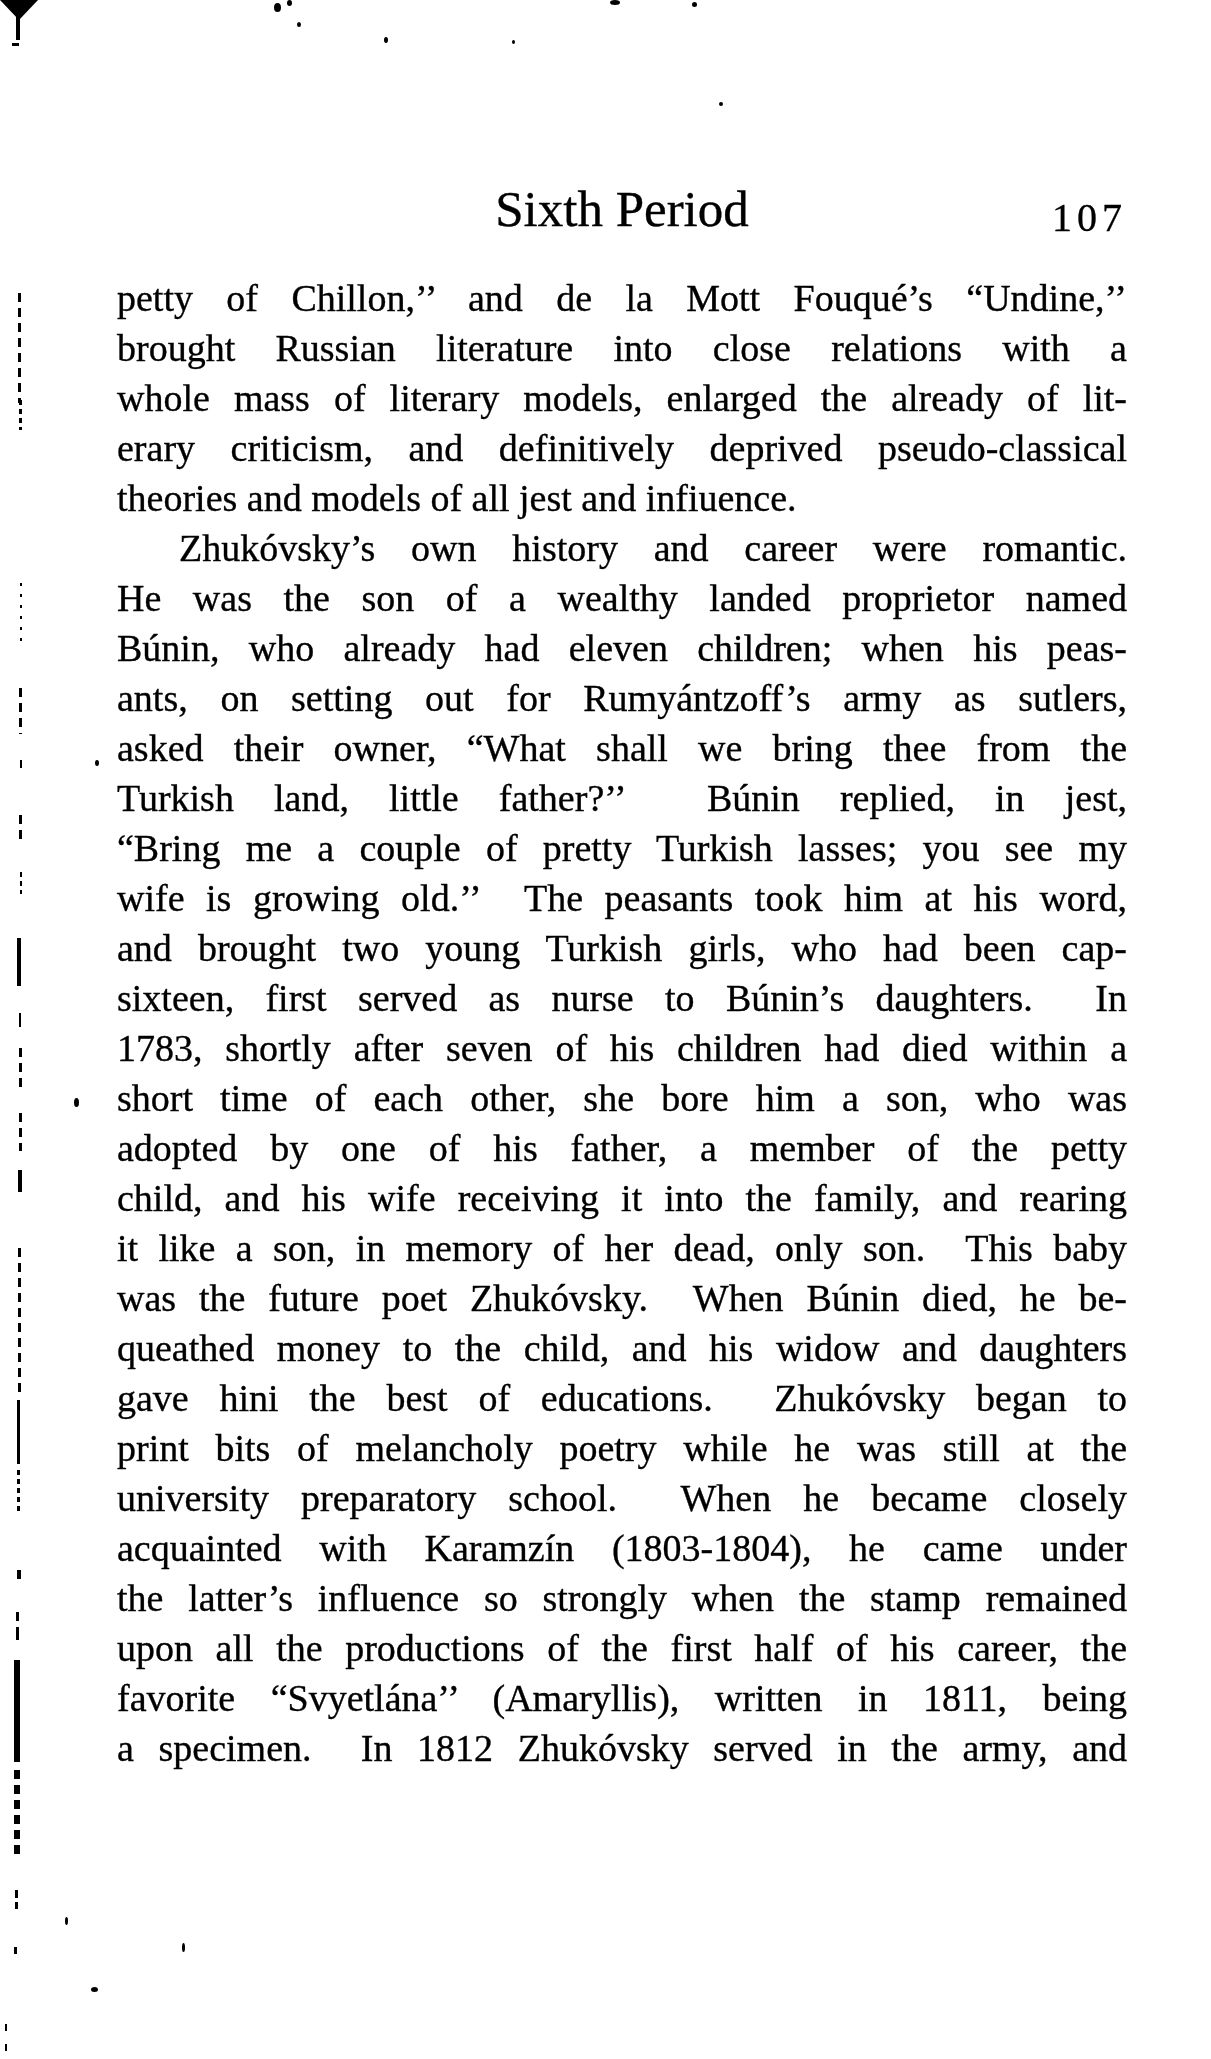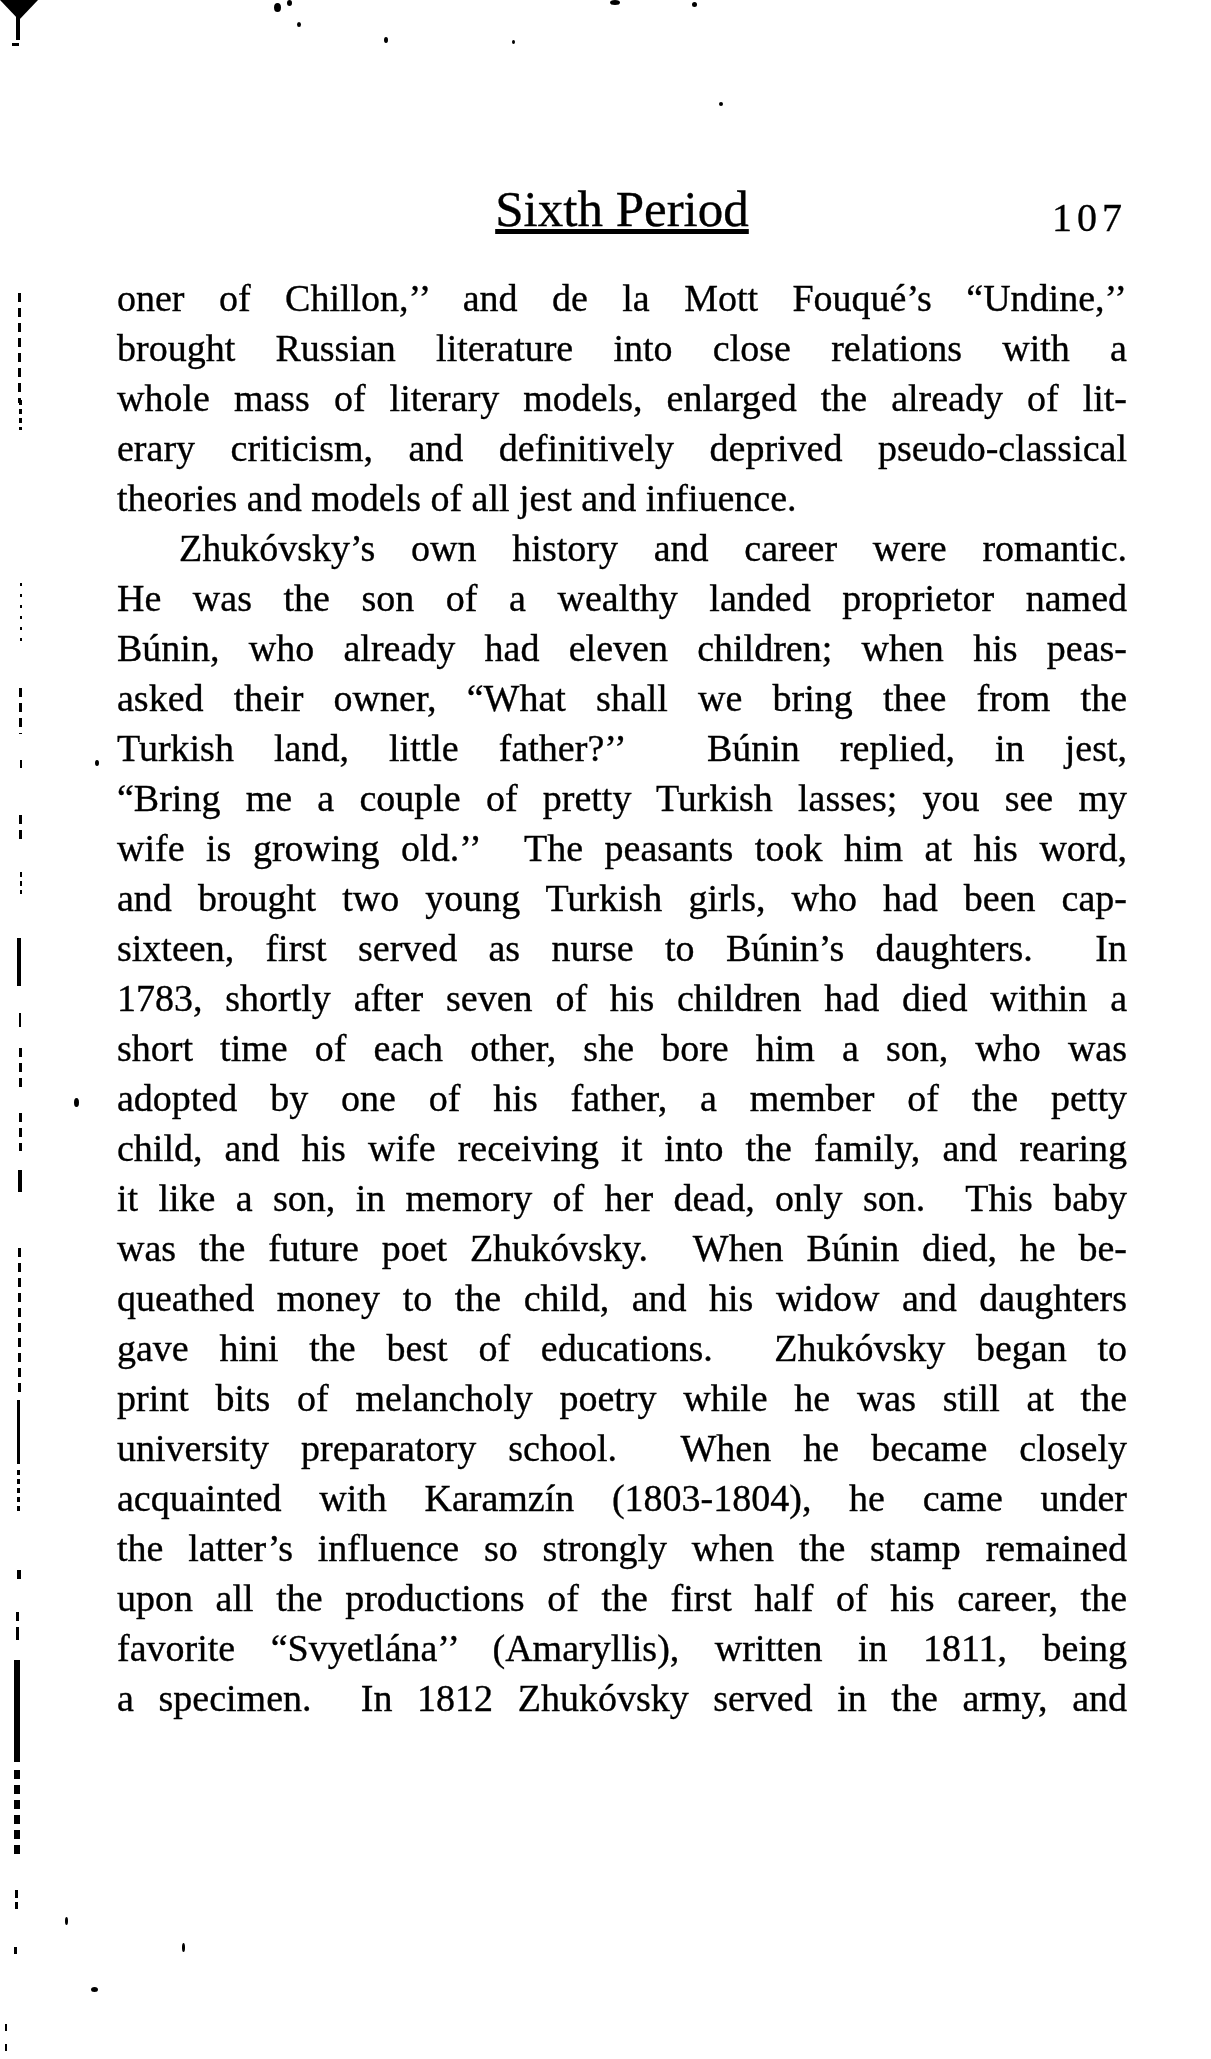--- a/index.html
+++ b/index.html
@@ -5,21 +5,21 @@
   html,body { margin:0; padding:0; background:#fff; }
   .page {
     position:relative; width:1211px; height:2059px;
     background:#ffffff; color:#000;
     font-family:"Liberation Serif", serif;
     overflow:hidden;
     -webkit-text-stroke:0.35px #000;
   }
   .running-title {
     position:absolute; top:184px; left:117px; width:1010px;
-    text-align:center; font-size:51px; line-height:1; white-space:nowrap;text-decoration:underline;
+    text-align:center; font-size:51px; line-height:1; white-space:nowrap;
   }
   .page-num {
     position:absolute; top:198px; left:1052px;
     font-size:40px; line-height:1; letter-spacing:5px; white-space:nowrap;
   }
   .textblock {
     position:absolute; top:273px; left:117px; width:1010px;
     font-size:38px;
   }
   .ln {
@@ -46,28 +46,29 @@
 </head>
 <body>
 
 <div class="page">
 
   <div class="running-title">Sixth Period</div>
 
   <div class="page-num">107</div>
 
   <div class="textblock">
-    <div class="ln">oner of Chillon,’’ and de la Mott Fouqué’s “Undine,’’</div>
+    <div class="ln">petty of Chillon,’’ and de la Mott Fouqué’s “Undine,’’</div>
     <div class="ln">brought Russian literature into close relations with a</div>
     <div class="ln">whole mass of literary models, enlarged the already of lit-</div>
     <div class="ln">erary criticism, and definitively deprived pseudo-classical</div>
     <div class="ln pend">theories and models of all jest and infiuence.</div>
     <div class="ln ind">Zhukóvsky’s own history and career were romantic.</div>
     <div class="ln">He was the son of a wealthy landed proprietor named</div>
     <div class="ln">Búnin, who already had eleven children; when his peas-</div>
+    <div class="ln">ants, on setting out for Rumyántzoff’s army as sutlers,</div>
     <div class="ln">asked their owner, “What shall we bring thee from the</div>
     <div class="ln">Turkish land, little father?’’&nbsp; Búnin replied, in jest,</div>
     <div class="ln">“Bring me a couple of pretty Turkish lasses; you see my</div>
     <div class="ln">wife is growing old.’’&nbsp; The peasants took him at his word,</div>
     <div class="ln">and brought two young Turkish girls, who had been cap-</div>
     <div class="ln">sixteen, first served as nurse to Búnin’s daughters.&nbsp; In</div>
     <div class="ln">1783, shortly after seven of his children had died within a</div>
     <div class="ln">short time of each other, she bore him a son, who was</div>
     <div class="ln">adopted by one of his father, a member of the petty</div>
     <div class="ln">child, and his wife receiving it into the family, and rearing</div>

